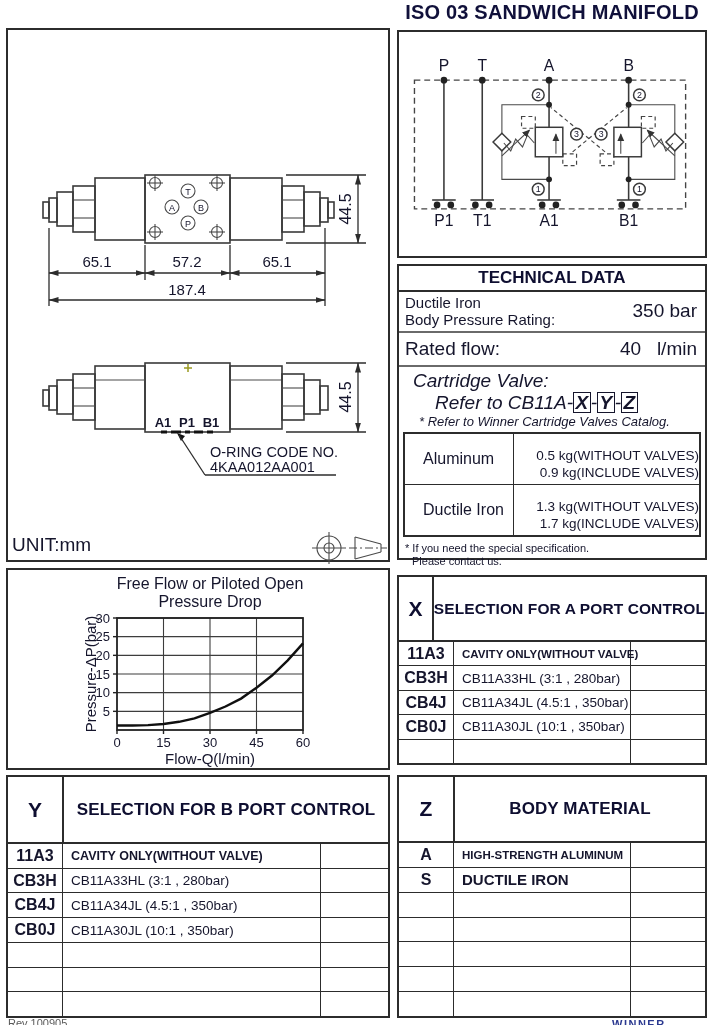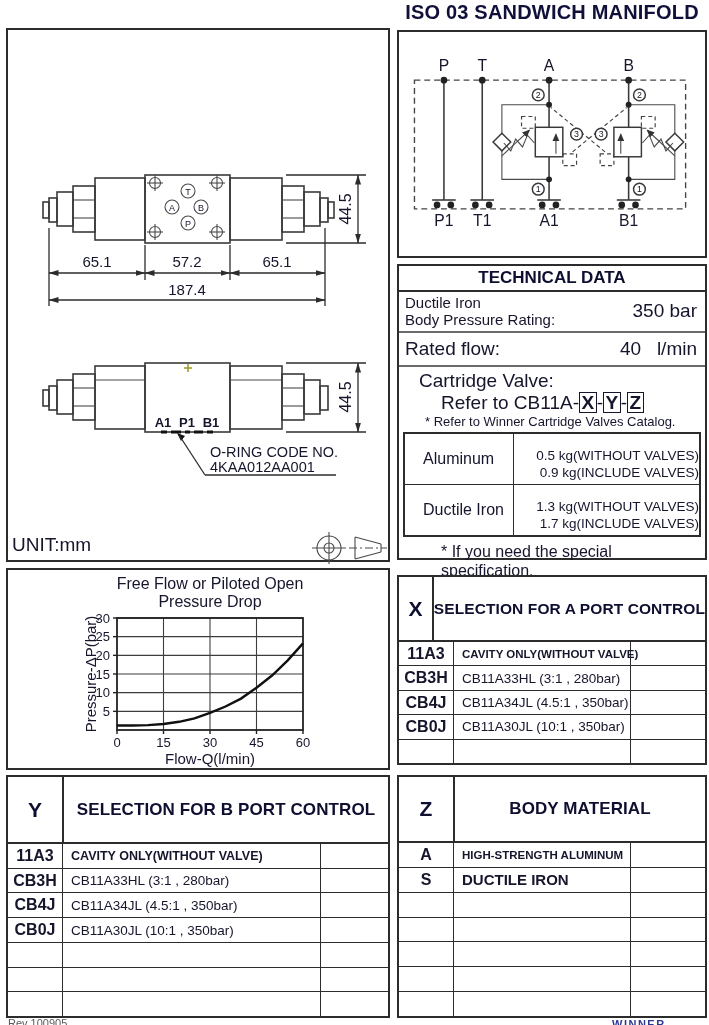--- a/index.html
+++ b/index.html
@@ -24,21 +24,21 @@
   .td-row{display:flex;align-items:center;justify-content:space-between;padding:2px 8px 1px 6px;}
   .td-label{font-size:15px;}
   .td-value{font-size:19px;white-space:nowrap;}
   .td-rule{height:2px;background:#6a6a6a;margin:2px 0;}
   .wt-table{margin:3px 4px 2px 4px;border:2px solid #2c2c2c;}
   .wt-row{display:flex;align-items:stretch;}
   .wt-row + .wt-row{border-top:1.8px solid #2c2c2c;}
   .wt-mat{width:90px;border-right:1.8px solid #2c2c2c;display:flex;align-items:center;
           padding-left:18px;font-size:16px;}
   .wt-vals{flex:1;padding:14px 0 2px 7px;font-size:13.5px;line-height:1.25;text-align:right;}
-  .td-foot{font-size:16px;padding:3px 0 0 6px;line-height:1.2;margin-left:36px;}
+  .td-foot{font-size:11px;padding:3px 0 0 6px;line-height:1.2;}
   
   .sel{display:flex;flex-direction:column;}
   .sel-h{display:flex;border-bottom:2px solid #2c2c2c;align-items:stretch;}
   .sel-h-code{width:54px;border-right:2px solid #2c2c2c;display:flex;align-items:center;
               justify-content:center;font-weight:700;font-size:21px;color:#0e0e30;}
   .sel-h-label{flex:1;display:flex;align-items:center;justify-content:center;font-weight:700;
                font-size:15.5px;letter-spacing:.1px;color:#0e0e30;white-space:nowrap;}
   .sel-r{display:flex;flex:1;align-items:stretch;}
   .sel-r + .sel-r{border-top:1.6px solid #2c2c2c;}
   .sel-r .c{width:54px;border-right:1.6px solid #2c2c2c;display:flex;align-items:center;
@@ -403,21 +403,21 @@
         <span>Body Pressure Rating:</span>
       </span>
       <span class="td-value">350 bar</span>
     </div>
     <div class="td-rule"></div>
     <div class="td-row" style="padding-top:3px;padding-bottom:3px;">
       <span class="td-value">Rated flow:</span>
       <span class="td-value"><span>40</span>&nbsp;&nbsp;&nbsp;<span>l/min</span></span>
     </div>
     <div class="td-rule"></div>
-    <div style="padding:1px 0 0 20px;">
+    <div style="padding:1px 0 0 14px;font-style:italic;">
       <div class="td-value">Cartridge Valve:</div>
       <div class="td-value" style="padding-left:22px;"><span>Refer to CB11A-</span><span class="bx">X</span>-<span class="bx">Y</span>-<span class="bx">Z</span></div>
       <div style="font-size:13px;padding-left:6px;">* Refer to Winner Cartridge Valves Catalog.</div>
     </div>
     <div class="wt-table">
       <div class="wt-row">
         <div class="wt-mat">Aluminum</div>
         <div class="wt-vals">
           <div>0.5 kg(WITHOUT VALVES)</div>
           <div>0.9 kg(INCLUDE VALVES)</div>

